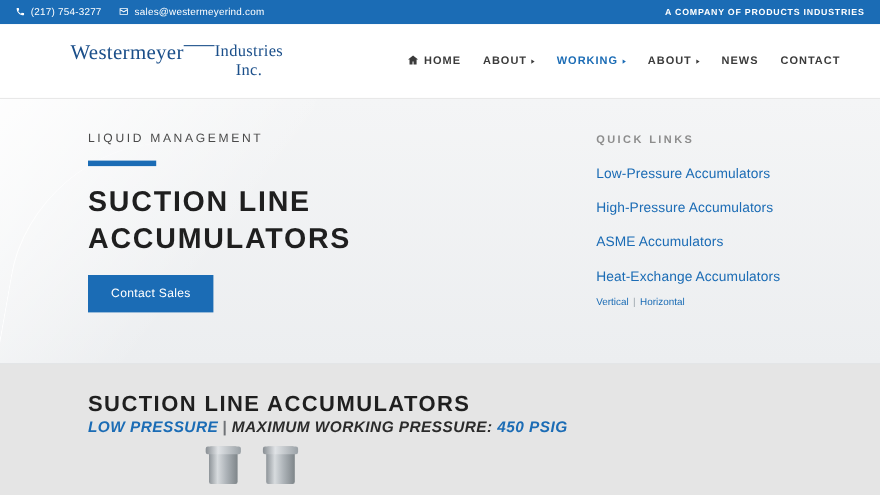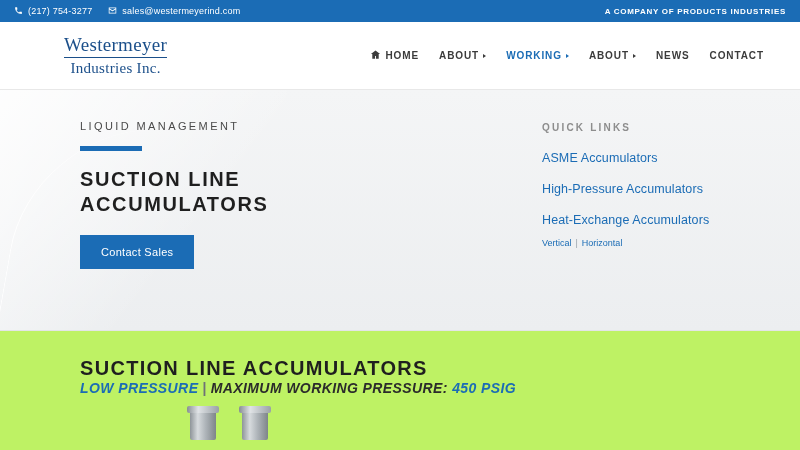--- a/index.html
+++ b/index.html
@@ -34,21 +34,21 @@
 
   
   .header {
     height: 68px;
     background: #ffffff;
     display: flex;
     align-items: center;
     padding: 0 22px 0 64px;
     border-bottom: 1px solid #e8e8e8;
   }
-  .logo { display: flex; flex-direction: column; justify-content: center; }
+  .logo { display: flex; flex-direction: row; justify-content: center; }
   .logo .l1 {
     font-family: "Liberation Serif", serif;
     font-size: 19px;
     color: #1b4f8a;
     letter-spacing: 0.3px;
     line-height: 1.05;
   }
   .logo .rule {
     height: 1px; background: #1b4f8a; margin: 2px 0 2px 0; width: 100%;
   }
@@ -115,21 +115,21 @@
   .eyebrow {
     font-size: 11px;
     letter-spacing: 2.4px;
     color: #4a4a4a;
     font-weight: normal;
   }
   .blue-rule {
     width: 62px; height: 5px; background: #1b6cb5; margin: 14px 0 16px 0;
   }
   .hero-title {
-    font-size: 20px;
+    font-size: 26px;
     font-weight: bold;
     color: #1f1f1f;
     letter-spacing: 1.6px;
     line-height: 1.25;
   }
   .hero-sub {
     margin-top: 16px;
     font-size: 10.5px;
     font-weight: bold;
     color: #1b6cb5;
@@ -168,21 +168,21 @@
   .ql-sub {
     font-size: 9px;
     color: #1b6cb5;
     margin-top: -6px;
   }
   .ql-sub a { color: #1b6cb5; text-decoration: none; cursor: pointer; }
   .ql-sub .sep { color: #9aa3ab; margin: 0 4px; }
 
   
   .section {
-    background: #bef264;
+    background: #e5e5e5;
     height: 120px;
     padding: 26px 22px 0 80px;
     border-top: 1px solid #e3e5e7;
   }
   .sec-title {
     font-size: 20px;
     font-weight: bold;
     color: #1f1f1f;
     letter-spacing: 1.3px;
   }
@@ -289,22 +289,23 @@
       <div class="blue-rule"></div>
       <div class="hero-title">
         <div>SUCTION LINE</div>
         <div>ACCUMULATORS</div>
       </div>
       <button class="btn-contact">Contact Sales</button>
     </div>
 
     <div class="hero-right">
       <div class="ql-title">QUICK LINKS</div>
+      <a class="ql-link">Low-Pressure Accumulators</a>
+      <a class="ql-link">High-Pressure Accumulators</a>
       <a class="ql-link">ASME Accumulators</a>
-      <a class="ql-link">High-Pressure Accumulators</a>
       <a class="ql-link">Heat-Exchange Accumulators</a>
       <div class="ql-sub">
         <a>Vertical</a><span class="sep">|</span><a>Horizontal</a>
       </div>
     </div>
   </div>
 </div>
 
 <div class="section">
   <div class="sec-title">SUCTION LINE ACCUMULATORS</div>

